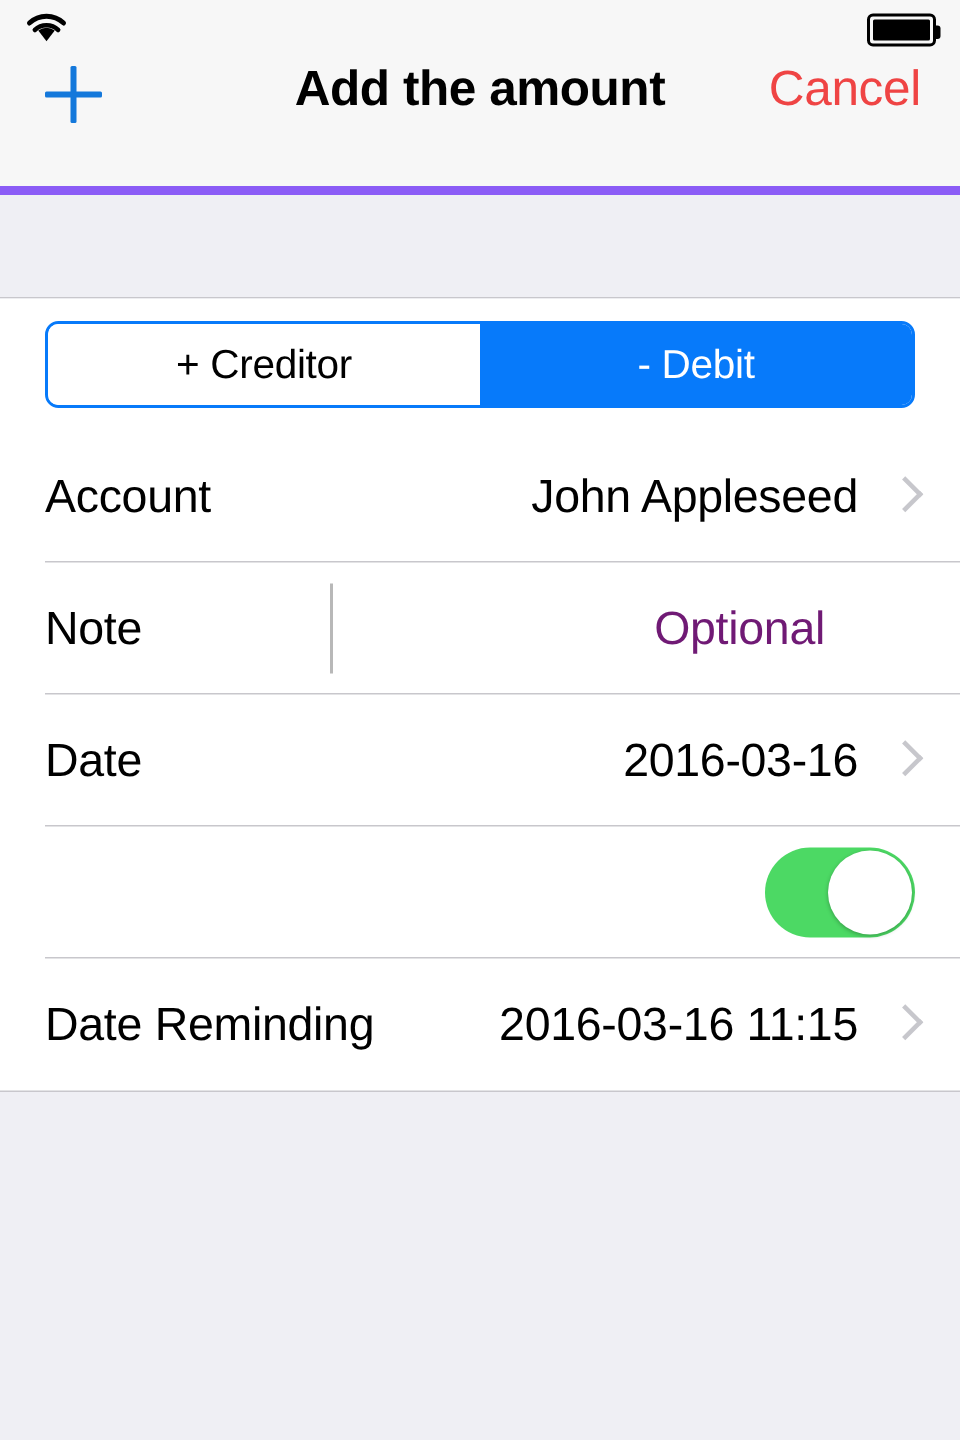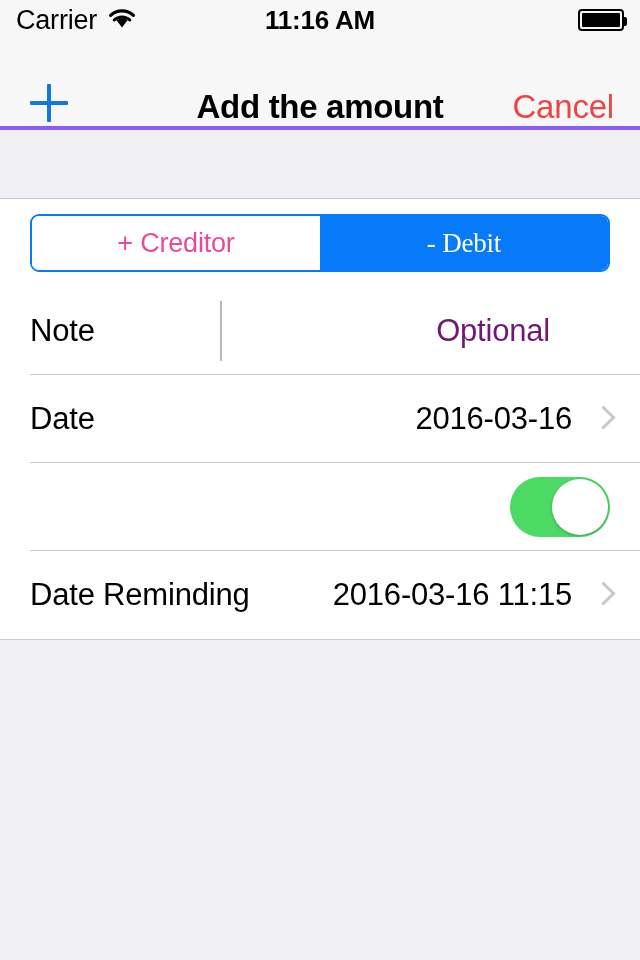--- a/index.html
+++ b/index.html
@@ -79,23 +79,23 @@
     height: 9px;
     background: #000;
     border-radius: 0 2px 2px 0;
   }
 
   
   .nav-bar {
     position: relative;
     height: 90px;
     background: #F7F7F7;
-    border-bottom: 4px solid #8b5cf6;
-    display: flex;
-    align-items: flex-end;
+    border-bottom: 6px solid #8b5cf6;
+    display: flex;
+    align-items: flex-start;
     padding: 0 26px;
     box-sizing: border-box;
   }
   .nav-plus {
     width: 46px;
     height: 46px;
     position: relative;
     cursor: pointer;
   }
   .nav-plus::before, .nav-plus::after {
@@ -168,26 +168,25 @@
     display: flex;
     align-items: center;
     justify-content: center;
     font-size: 27px;
     letter-spacing: -0.2px;
     cursor: pointer;
     box-sizing: border-box;
   }
   .seg.inactive {
     background: #FFFFFF;
-    color: #ec4899;
+    color: #000000;
   }
   .seg.active {
     background: #077AFA;
     color: #FFFFFF;
-    font-family: Liberation Serif, serif;
   }
 
   .row {
     position: relative;
     height: 88px;
     display: flex;
     align-items: center;
     padding: 0 30px;
     box-sizing: border-box;
   }
@@ -283,30 +282,28 @@
     height: 148px;
   }
 </style>
 </head>
 <body>
 
 <div class="phone">
 
   <div class="status-bar">
     <div class="status-left">
-      <span class="carrier-label">Carrier</span>
       <span class="wifi-icon">
         <svg width="30" height="22" viewBox="0 0 30 22">
           <path d="M15 20.5 L9.5 13.3 A9.4 9.4 0 0 1 20.5 13.3 Z" fill="#000"></path>
           <path d="M3.6 8.4 A16.5 16.5 0 0 1 26.4 8.4" stroke="#000" stroke-width="3.2" fill="none" stroke-linecap="round"></path>
           <path d="M7.2 13.0 A11.3 11.3 0 0 1 22.8 13.0" stroke="#000" stroke-width="3.0" fill="none" stroke-linecap="round"></path>
         </svg>
       </span>
     </div>
-    <div class="status-time">11:16 AM</div>
     <div class="status-right">
       <div class="battery">
         <div class="battery-fill"></div>
         <div class="battery-cap"></div>
       </div>
     </div>
   </div>
 
   <div class="nav-bar">
     <div class="nav-plus"></div>
@@ -318,20 +315,25 @@
 
   <div class="table">
 
     <div class="seg-row">
       <div class="segmented">
         <div class="seg inactive">+ Creditor</div>
         <div class="seg active">- Debit</div>
       </div>
     </div>
 
+    <div class="row">
+      <span class="row-label">Account</span>
+      <span class="row-value">John Appleseed</span>
+      <span class="chevron"></span>
+    </div>
 
 
     <div class="row">
       <span class="row-label">Note</span>
       <span class="vdiv"></span>
       <span class="row-value placeholder">Optional</span>
     </div>
 
     <div class="row">
       <span class="row-label">Date</span>

